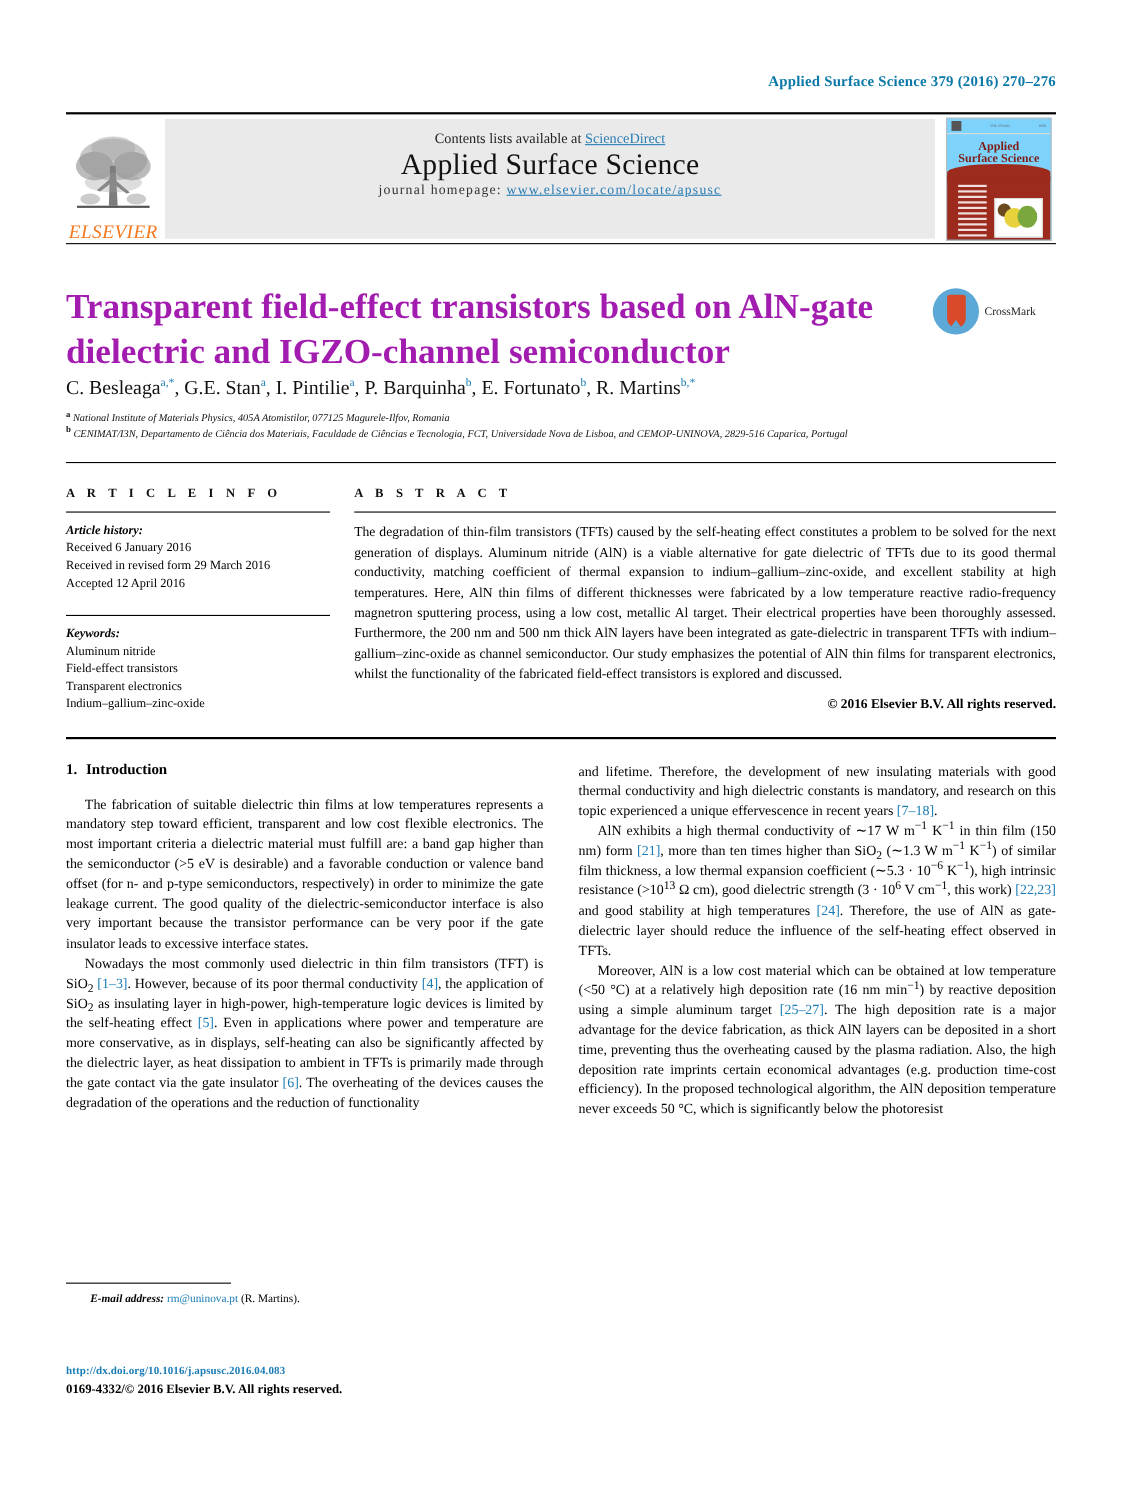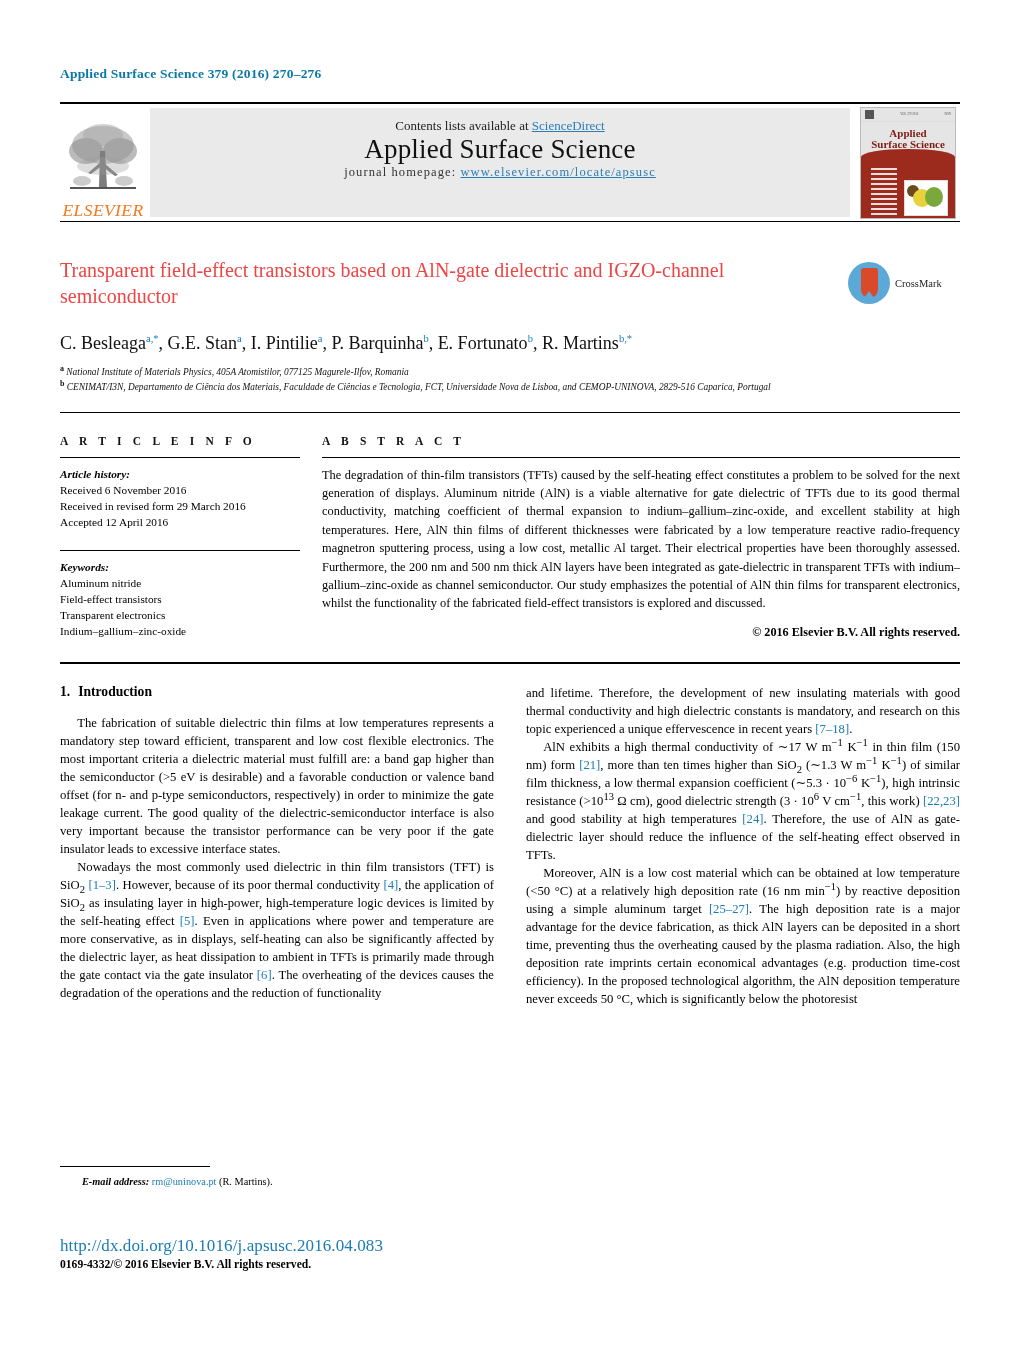--- a/index.html
+++ b/index.html
@@ -10,21 +10,21 @@
     background: #ffffff;
     font-family: "Liberation Serif", serif;
     color: #000000;
     position: relative;
     overflow: hidden;
   }
   .page { position: relative; width: 1020px; height: 1351px; padding: 0 60px; }
 
   
   .running-head {
-    text-align: left;
+    text-align: right;
     color: #0b78a8;
     font-family: "Liberation Serif", serif;
     font-weight: bold;
     font-size: 13.5px;
     letter-spacing: .2px;
     padding-top: 66px;
   }
 
   
   .masthead {
@@ -71,21 +71,21 @@
     font-size: 27px;
     color: #111;
     letter-spacing: .2px;
   }
   .banner-home { font-size: 12.5px; color: #333; letter-spacing: 1.1px; }
   .banner-home .url { color: #2a7db5; }
   .cover-cell { width: 104px; flex: 0 0 104px; display:flex; align-items:center; justify-content:center; }
   .cover {
     width: 96px; height: 112px;
     border: 1px solid #bbb;
-    background: #e5e5e5;
+    background: #7dd3fc;
     position: relative;
     overflow: hidden;
   }
   .cover .cov-head { height: 14px; border-bottom: 1px solid #ddd; display:flex; align-items:center; justify-content:space-between; padding:0 4px; }
   .cover .cov-mini { width:9px; height:9px; background:#555; }
   .cover .cov-tinytext { font-size:3px; color:#555; }
   .cover .cov-title { text-align:center; color:#7f1d14; font-weight:bold; font-size:11px; line-height:1.05; margin-top:6px; }
   .cover .cov-sub { text-align:center; font-size:3.4px; color:#444; margin-top:4px; line-height:1.5; }
   .cover .cov-red { text-align:center; font-size:3.6px; color:#a2271c; margin-top:2px; }
   .cover .cov-band { position:absolute; left:0; right:0; top:52px; bottom:0; background:#9c2a1d; }
@@ -95,34 +95,34 @@
   .cover .cov-lines i { display:block; height:2px; background:rgba(255,255,255,.85); margin-bottom:3px; }
   .cover .cov-img { position:absolute; right:3px; top:16px; width:44px; height:36px; background:#fff; border:1px solid #ddd; overflow:hidden; }
   .cover .blob-y { position:absolute; left:8px; top:8px; width:18px; height:18px; background:#e8d23c; border-radius:50%; }
   .cover .blob-g { position:absolute; left:20px; top:6px; width:18px; height:20px; background:#7aa83c; border-radius:50%; }
   .cover .blob-d { position:absolute; left:2px; top:4px; width:12px; height:12px; background:#6b4a1f; border-radius:50%; }
 
   
   .title-area { margin-top: 36px; display:flex; align-items:flex-start; }
   .title-left { flex:1 1 auto; padding-right: 18px; }
   .art-title {
-    font-size: 20px;
+    font-size: 32px;
     line-height: 1.28;
     font-family: "Liberation Serif", serif;
-    color:#ef4444;
+    color:#a21caf;
     margin:0;
-    font-weight: normal;
+    font-weight: bold;
   }
   .crossmark { flex:0 0 112px; display:flex; align-items:center; gap:5px; padding-top:4px; }
   .cm-badge { width:42px; height:42px; border-radius:50%; background:#5ca8d6; display:flex; align-items:center; justify-content:center; }
   .cm-inner { width:17px; height:30px; background:#d94a2b; border-radius:3px 3px 9px 9px; position:relative; }
   .cm-inner:after{ content:""; position:absolute; left:3px; bottom:0; width:0; height:0; border-left:5.5px solid transparent; border-right:5.5px solid transparent; border-bottom:7px solid #5ca8d6; }
   .cm-label { font-size:10.5px; color:#222; }
 
-  .authors { margin-top: 22px; font-size: 18px; line-height:1.35; color:#111; }
+  .authors { font-size: 18px; line-height:1.35; color:#111; }
   .authors sup { font-size: 10.5px; }
   .authors .mark { color:#1a7cb5; }
   .affil { margin-top: 10px; font-size: 9.4px; font-style: italic; line-height: 1.5; color:#111; }
   .affil sup { font-style: normal; font-weight: bold; font-size: 8px; }
 
   .rule-thin { border-top: 1px solid #000; margin-top: 18px; }
 
   
   .info-area { display:flex; margin-top: 22px; }
   .col-info { flex: 0 0 262px; padding-right: 22px; }
@@ -163,21 +163,21 @@
     position:absolute;
     left: 60px;
     top: 1166px;
     width: 440px;
   }
   .fn-rule { border-top: 1px solid #000; width: 150px; margin-bottom: 7px; }
   .fn-line { font-size: 10.3px; line-height:1.5; }
   .fn-line .ital { font-style: italic; font-weight:bold; }
   .fn-indent { padding-left: 12px; }
   .doi-block { position:absolute; left:60px; top:1236px; width: 460px; }
-  .doi-link { color:#1a7cb5; font-size: 17px; font-weight:normal; letter-spacing:.1px; }
+  .doi-link { color:#1a7cb5; font-size: 10px; font-weight:bold; letter-spacing:.1px; }
   .issn { font-size: 11.6px; font-weight:bold; margin-top: 2px; }
   sub, sup { line-height: 0; }
 </style>
 </head>
 <body>
 
 <div class="page">
 
   <div class="running-head">Applied Surface Science 379 (2016) 270–276</div>
 
@@ -273,21 +273,21 @@
   </div>
 
   <div class="rule-thin"></div>
 
   <div class="info-area">
     <div class="col-info">
       <div class="sec-head">A R T I C L E    I N F O</div>
       <div class="hr-sec"></div>
       <div class="info-block">
         <div class="it">Article history:</div>
-        <div>Received 6 November 2016</div>
+        <div>Received 6 January 2016</div>
         <div>Received in revised form 29 March 2016</div>
         <div>Accepted 12 April 2016</div>
       </div>
       <div class="hr-sec" style="margin-top:20px;"></div>
       <div class="info-block">
         <div class="it">Keywords:</div>
         <div>Aluminum nitride</div>
         <div>Field-effect transistors</div>
         <div>Transparent electronics</div>
         <div>Indium–gallium–zinc-oxide</div>

